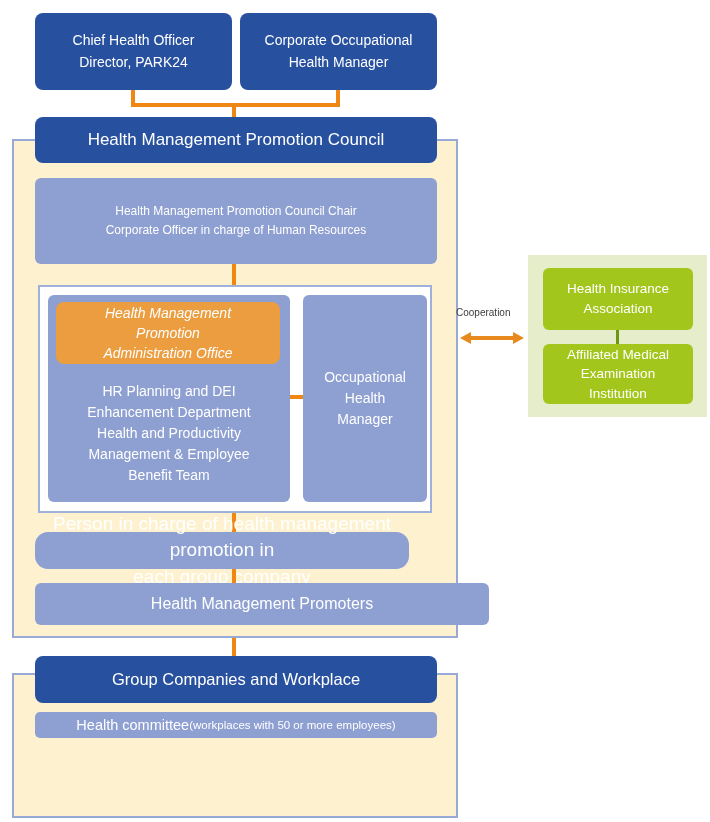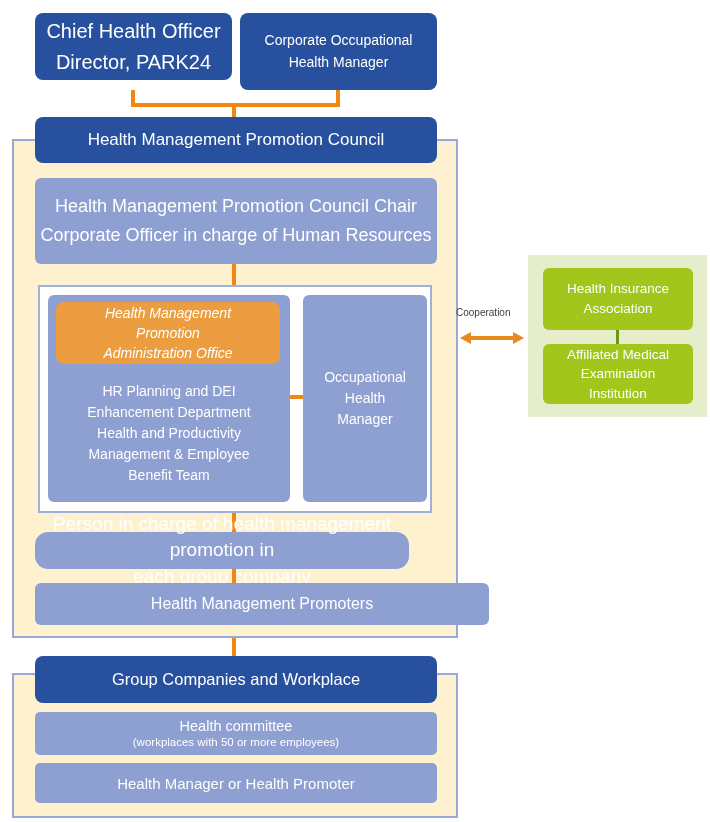--- a/index.html
+++ b/index.html
@@ -26,30 +26,30 @@
 </head>
 <body>
 
 <div class="stage">
 
   <div class="abs conn" style="left:131px; top:90px; width:4px; height:15px;"></div>
   <div class="abs conn" style="left:336px; top:90px; width:4px; height:15px;"></div>
   <div class="abs conn" style="left:131px; top:103px; width:209px; height:4px;"></div>
   <div class="abs conn" style="left:232px; top:103px; width:4px; height:19px;"></div>
 
-  <div class="abs box dark" style="left:35px; top:13px; width:197px; height:67px; font-size:20px; line-height:1.55;">Chief Health Officer
+  <div class="abs box dark" style="left:35px; top:13px; width:197px; height:77px; font-size:14px; line-height:1.55;">Chief Health Officer
 Director, PARK24</div>
   <div class="abs box dark" style="left:240px; top:13px; width:197px; height:77px; font-size:14px; line-height:1.55;">Corporate Occupational
 Health Manager</div>
 
   <div class="abs panel" style="left:12px; top:139px; width:446px; height:499px;"></div>
 
   <div class="abs box dark" style="left:35px; top:117px; width:402px; height:46px; font-size:17px;">Health Management Promotion Council</div>
 
-  <div class="abs box light" style="left:35px; top:178px; width:402px; height:86px; font-size:18px; line-height:1.6;">Health Management Promotion Council Chair
+  <div class="abs box light" style="left:35px; top:178px; width:402px; height:86px; font-size:12px; line-height:1.6;">Health Management Promotion Council Chair
 Corporate Officer in charge of Human Resources</div>
 
   <div class="abs conn" style="left:232px; top:264px; width:4px; height:21px;"></div>
 
   <div class="abs whitebox" style="left:38px; top:285px; width:394px; height:228px;"></div>
 
   <div class="abs light" style="left:48px; top:295px; width:242px; height:207px;"></div>
 
   <div class="abs box orangebox" style="left:56px; top:302px; width:224px; height:62px; font-size:14px; line-height:1.45;">Health Management
 Promotion
@@ -75,26 +75,25 @@
   <div class="abs conn" style="left:232px; top:569px; width:4px; height:14px;"></div>
 
   <div class="abs box light" style="left:35px; top:583px; width:454px; height:42px; font-size:16px;">Health Management Promoters</div>
 
   <div class="abs conn" style="left:232px; top:638px; width:4px; height:18px;"></div>
 
   <div class="abs panel" style="left:12px; top:673px; width:446px; height:145px;"></div>
 
   <div class="abs box dark" style="left:35px; top:656px; width:402px; height:47px; font-size:16.5px;">Group Companies and Workplace</div>
 
-  <div class="abs box light" style="left:35px; top:712px; width:402px; height:43px; flex-direction:column; border-radius:5px;align-items:center;">
+  <div class="abs box light" style="left:35px; top:712px; width:402px; height:26px; flex-direction:row; border-radius:5px;align-items:center;">
     <span style="font-size:14.5px; line-height:1.3;">Health committee</span>
     <span style="font-size:11.5px; line-height:1.3;">(workplaces with 50 or more employees)</span>
   </div>
 
-  <div class="abs box light" style="left:35px; top:763px; width:402px; height:40px; font-size:15px; border-radius:5px;">Health Manager or Health Promoter</div>
 
   <div class="abs greenpanel" style="left:528px; top:255px; width:179px; height:162px;"></div>
 
   <div class="abs box green" style="left:543px; top:268px; width:150px; height:62px; font-size:13.5px; line-height:1.45;text-align:center;">Health Insurance
 Association</div>
 
   <div class="abs gconn" style="left:616px; top:330px; width:3px; height:14px;"></div>
 
   <div class="abs box green" style="left:543px; top:344px; width:150px; height:60px; font-size:13.5px; line-height:1.45;">Affiliated Medical
 Examination

